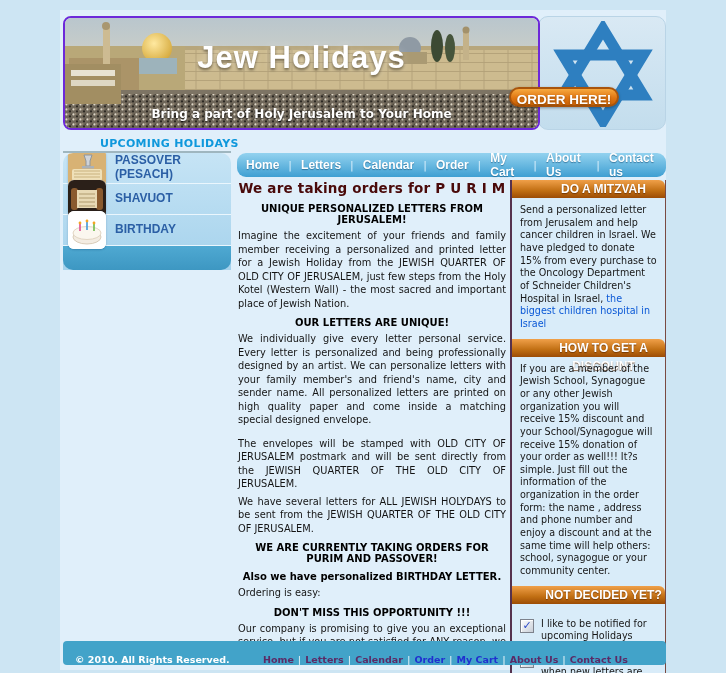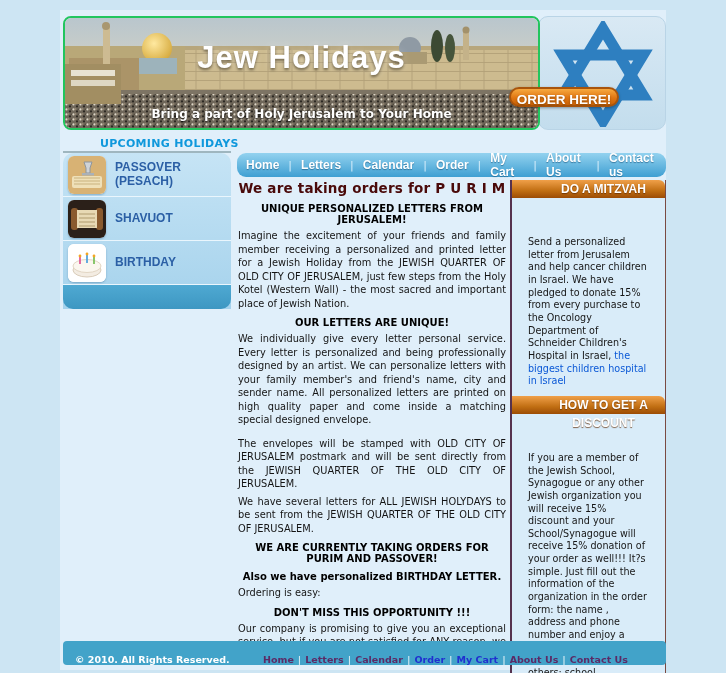--- a/index.html
+++ b/index.html
@@ -9,21 +9,21 @@
     font-family:"DejaVu Sans", sans-serif;
     position:relative;
     overflow:hidden;
   }
   #page { position:absolute; left:0; top:0; width:726px; height:673px; }
   #wrapper { position:absolute; left:60px; top:10px; width:606px; height:660px; background:#e0effa; }
 
   
   .header-photo{
     position:absolute; left:3px; top:6px; width:477px; height:114px;
-    border-radius:8px; overflow:hidden; border:2px solid #22c55e;
+    border-radius:8px; overflow:hidden; border:2px solid #6d28d9;
   }
   .header-photo svg{ display:block; }
   .site-title{
     position:absolute; left:0; top:22px; width:100%; text-align:center;
     font-family:"Liberation Sans", sans-serif;
     font-size:31px; font-weight:bold; color:#ffffff;
     text-shadow:0 2px 3px rgba(60,50,30,.65), 0 0 8px rgba(255,255,255,.35);
     letter-spacing:1px;
   }
   .tagline{
@@ -53,21 +53,21 @@
     position:absolute; left:40px; top:127px; font-size:11px; font-weight:bold;
     color:#0f98dc; letter-spacing:.3px;
   }
   .upcoming-rule{ position:absolute; left:3px; top:141px; width:168px; border-top:2px solid #9fb6bf; }
   .sidebar{
     position:absolute; left:3px; top:143px; width:168px;
     background:linear-gradient(#c6e4f5,#a5d2ec);
     border-radius:10px 10px 0 0; overflow:hidden;
   }
   .sb-item{
-    display:flex; align-items:center; gap:9px; height:44px; padding:0 4px 0 5px;
+    display:flex; align-items:center; gap:9px; height:31px; padding:0 4px 0 5px;
     border-bottom:1px solid #eaf6fd; cursor:pointer;
   }
   .sb-icon{ width:38px; height:38px; border-radius:6px; flex:0 0 38px; overflow:hidden;
     box-shadow:0 1px 2px rgba(0,60,110,.3); background:#fff; }
   .sb-icon svg{ display:block; }
   .sb-label{ font-family:"Liberation Sans",sans-serif; font-size:12px; font-weight:bold;
     color:#2b5fa5; line-height:1.15; }
   .sb-cap{ height:24px; background:linear-gradient(#4fa9d2,#3d97c2); border-radius:0 0 10px 10px; }
 
   
@@ -102,21 +102,21 @@
     position:absolute; left:450px; top:170px; width:156px;
     border-left:2px solid #55324e; border-right:1px solid #7a4a42;
     background:#d9ecf9; padding-bottom:8px;
   }
   .aside-hd{
     height:18px; background:linear-gradient(#f0a049,#c06e12 60%,#9c4c05);
     border-radius:0 6px 0 0; text-align:center;
     font-family:"Liberation Sans",sans-serif; font-weight:bold; font-size:12px;
     color:#fff; line-height:18px; text-shadow:0 1px 1px rgba(90,40,0,.7);padding-left:30px;
   }
-  .aside-bd{ padding:6px 16px 8px; font-size:9.6px; line-height:1.32; color:#161616;margin-top:32px; }
+  .aside-bd{ padding:6px 8px 8px; font-size:9.6px; line-height:1.32; color:#161616; }
   .aside-bd a{ color:#0a58d6; text-decoration:none; cursor:pointer; }
   .cb-row{ display:flex; gap:7px; margin:8px 0 10px; align-items:flex-start; }
   .cb{
     width:14px; height:14px; flex:0 0 14px; margin-top:1px;
     background:linear-gradient(135deg,#ffffff,#c9cfd8);
     border:1px solid #7d828c; box-shadow:inset 1px 1px 0 #fff;
     font-size:11px; line-height:12px; text-align:center; color:#2b49c8; font-weight:bold;
     cursor:pointer;
   }
 

